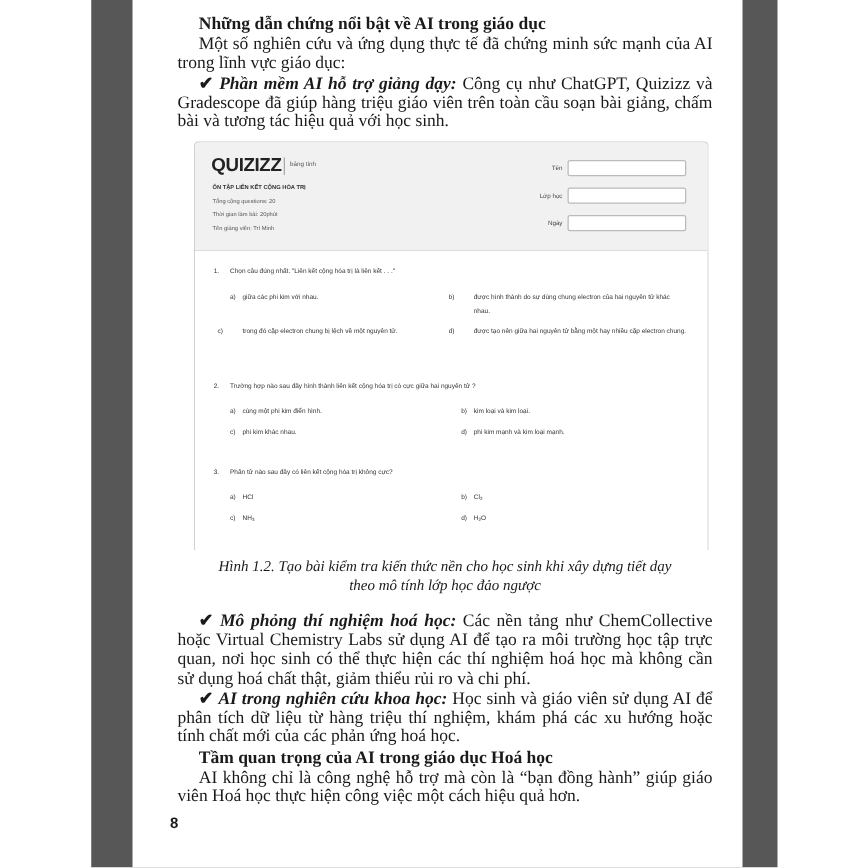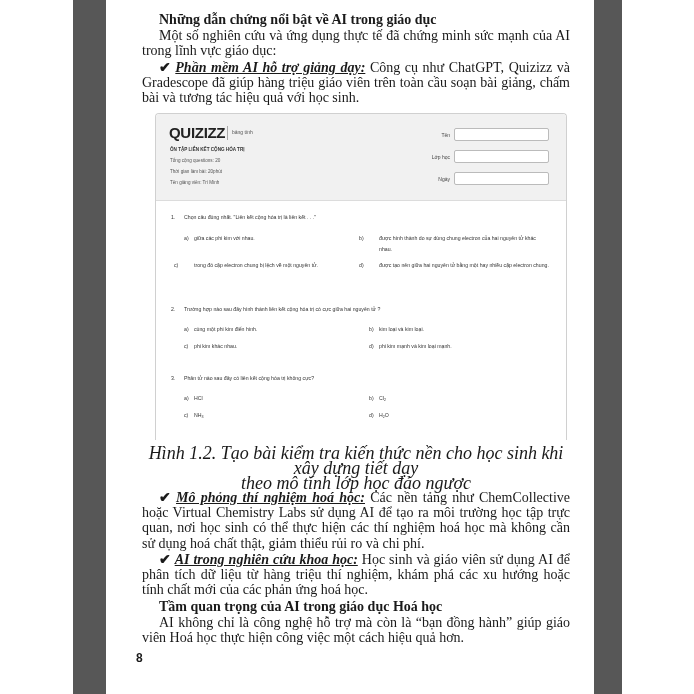--- a/index.html
+++ b/index.html
@@ -5,21 +5,21 @@
   * { box-sizing: border-box; margin: 0; padding: 0; }
   html, body { width: 694px; height: 694px; overflow: hidden; background: #ffffff; }
   body { position: relative; font-family: "Liberation Serif", serif; color: #1a1a1a; }
 
   .viewer-bg { position: absolute; left: 73px; top: 0; width: 549px; height: 694px; background: #575757; }
   .page { position: absolute; left: 106px; top: 0; width: 488px; height: 694px; background: #ffffff; }
 
   .text-block { position: absolute; left: 36px; width: 428px; font-size: 14px; line-height: 15.2px; text-align: justify; }
   .indent { text-indent: 17px; }
   .heading { font-weight: bold; }
-  .italic-bold { font-weight: bold; font-style: italic; text-decoration: underline; }
+  .italic-bold { font-weight: bold; font-style: italic; }
   .check { font-style: normal; font-weight: bold; }
 
   
   .quiz-card { position: absolute; left: 49px; top: 113px; width: 412px; height: 327px;
     border: 1px solid #d0d0d0; border-bottom: none; border-radius: 4px 4px 0 0; background: #ffffff;
     font-family: "Liberation Sans", sans-serif; color: #333; }
   .quiz-header { position: absolute; left: 0; top: 0; width: 410px; height: 87px; background: #f1f1f1;
     border-bottom: 1px solid #dcdcdc; border-radius: 4px 4px 0 0; }
   .quiz-logo { position: absolute; left: 13px; top: 10px; font-size: 15px; font-weight: bold; letter-spacing: -0.3px; color: #222; }
   .logo-sep { position: absolute; left: 71px; top: 12px; width: 1px; height: 14px; background: #aaa; }
@@ -31,21 +31,21 @@
   .field-input { position: absolute; left: 298px; width: 95px; height: 13px; background: #fff; border: 1px solid #bbb; border-radius: 2px; }
 
   .question { position: absolute; left: 15px; font-size: 5.2px; color: #333; }
   .q-num { display: inline-block; width: 13px; }
   .option { position: absolute; font-size: 5.2px; color: #333; line-height: 11px; width: 165px; }
   .opt-letter { display: inline-block; width: 10px; }
   .opt-wrap { padding-left: 10px; text-indent: -10px; }
   sub { font-size: 70%; vertical-align: -1px; }
 
   .caption { position: absolute; left: 36px; top: 446px; width: 428px; text-align: center; font-style: italic;
-    font-size: 18px; line-height: 15.2px; }
+    font-size: 12px; line-height: 15.2px; }
 
   .page-number { position: absolute; left: 30px; top: 651px; font-family: "Liberation Sans", sans-serif; font-weight: bold; font-size: 12px; }
 </style>
 </head>
 <body>
 
 <div class="viewer-bg"></div>
 
 <div class="page">
 

